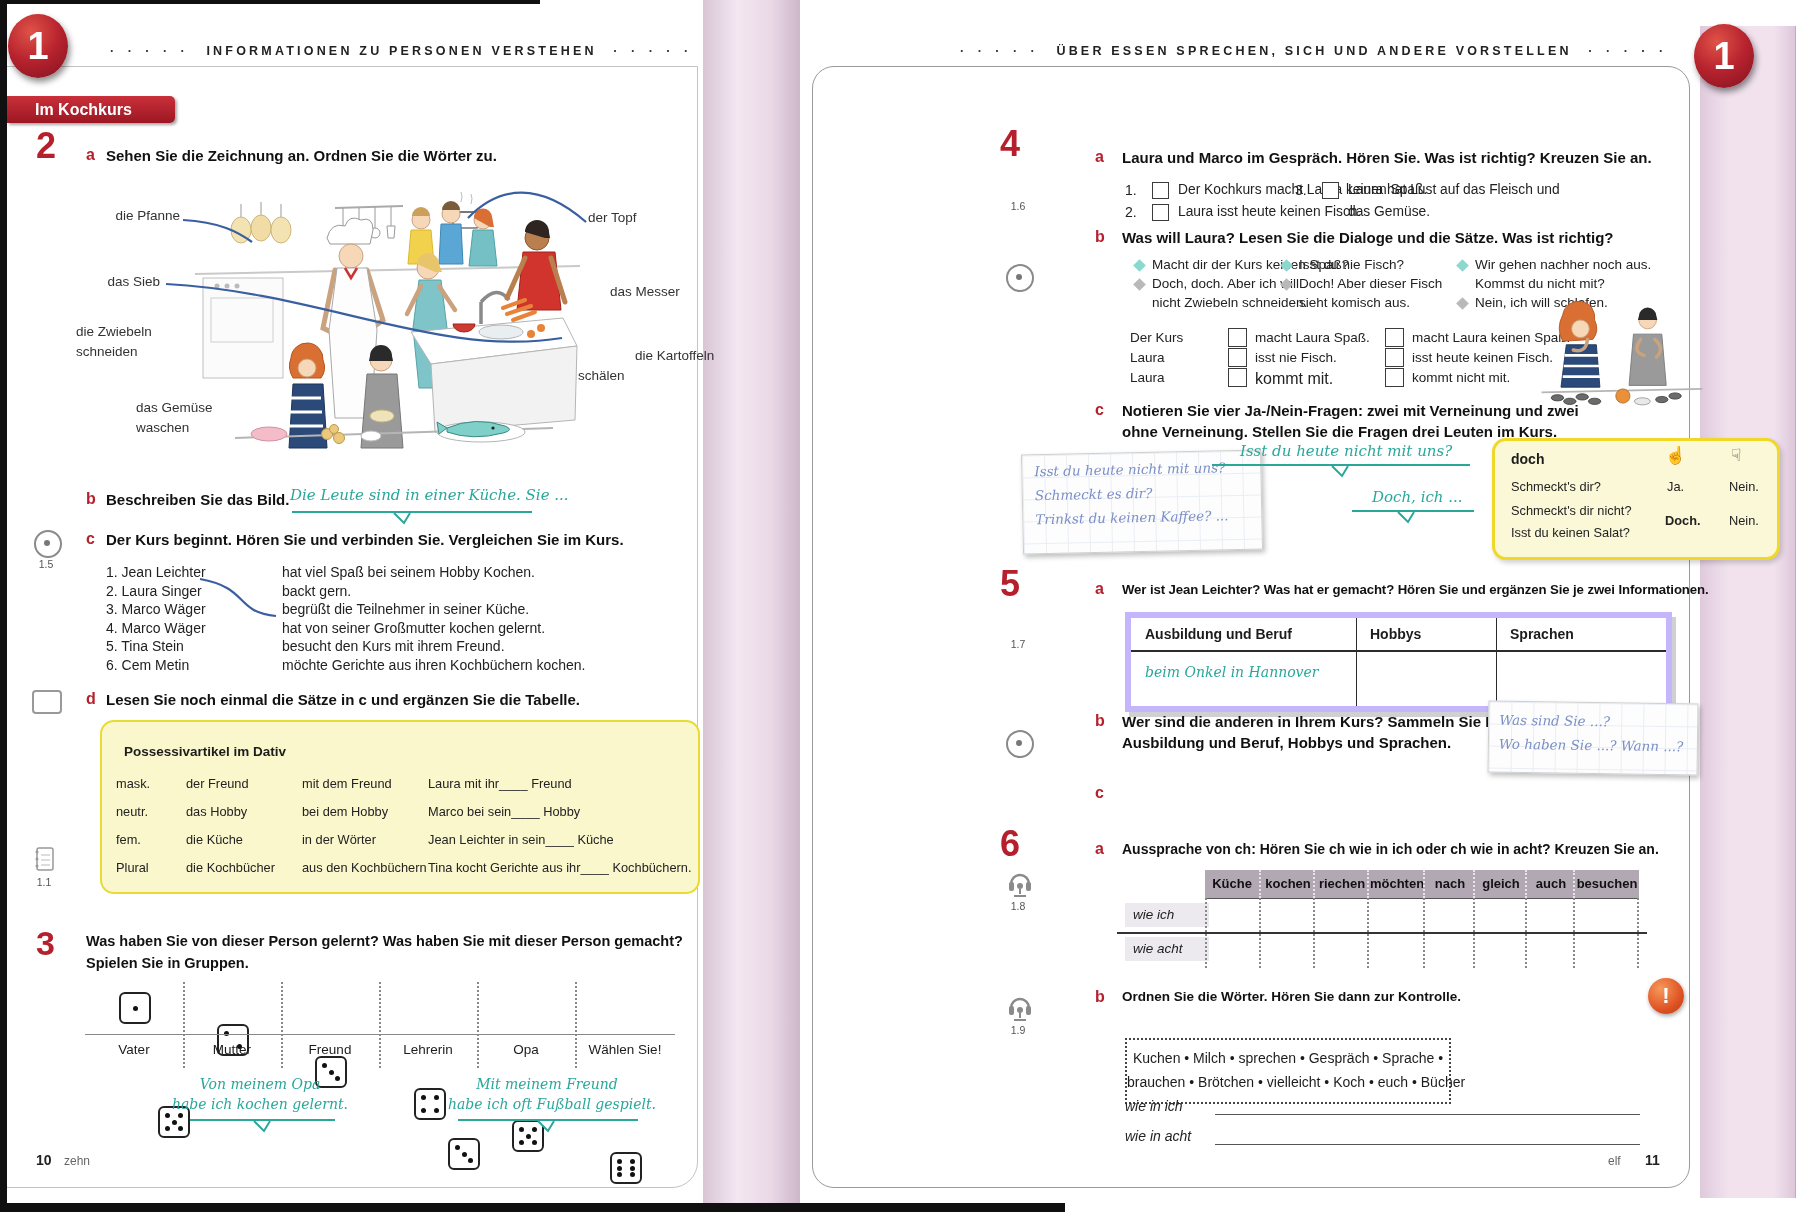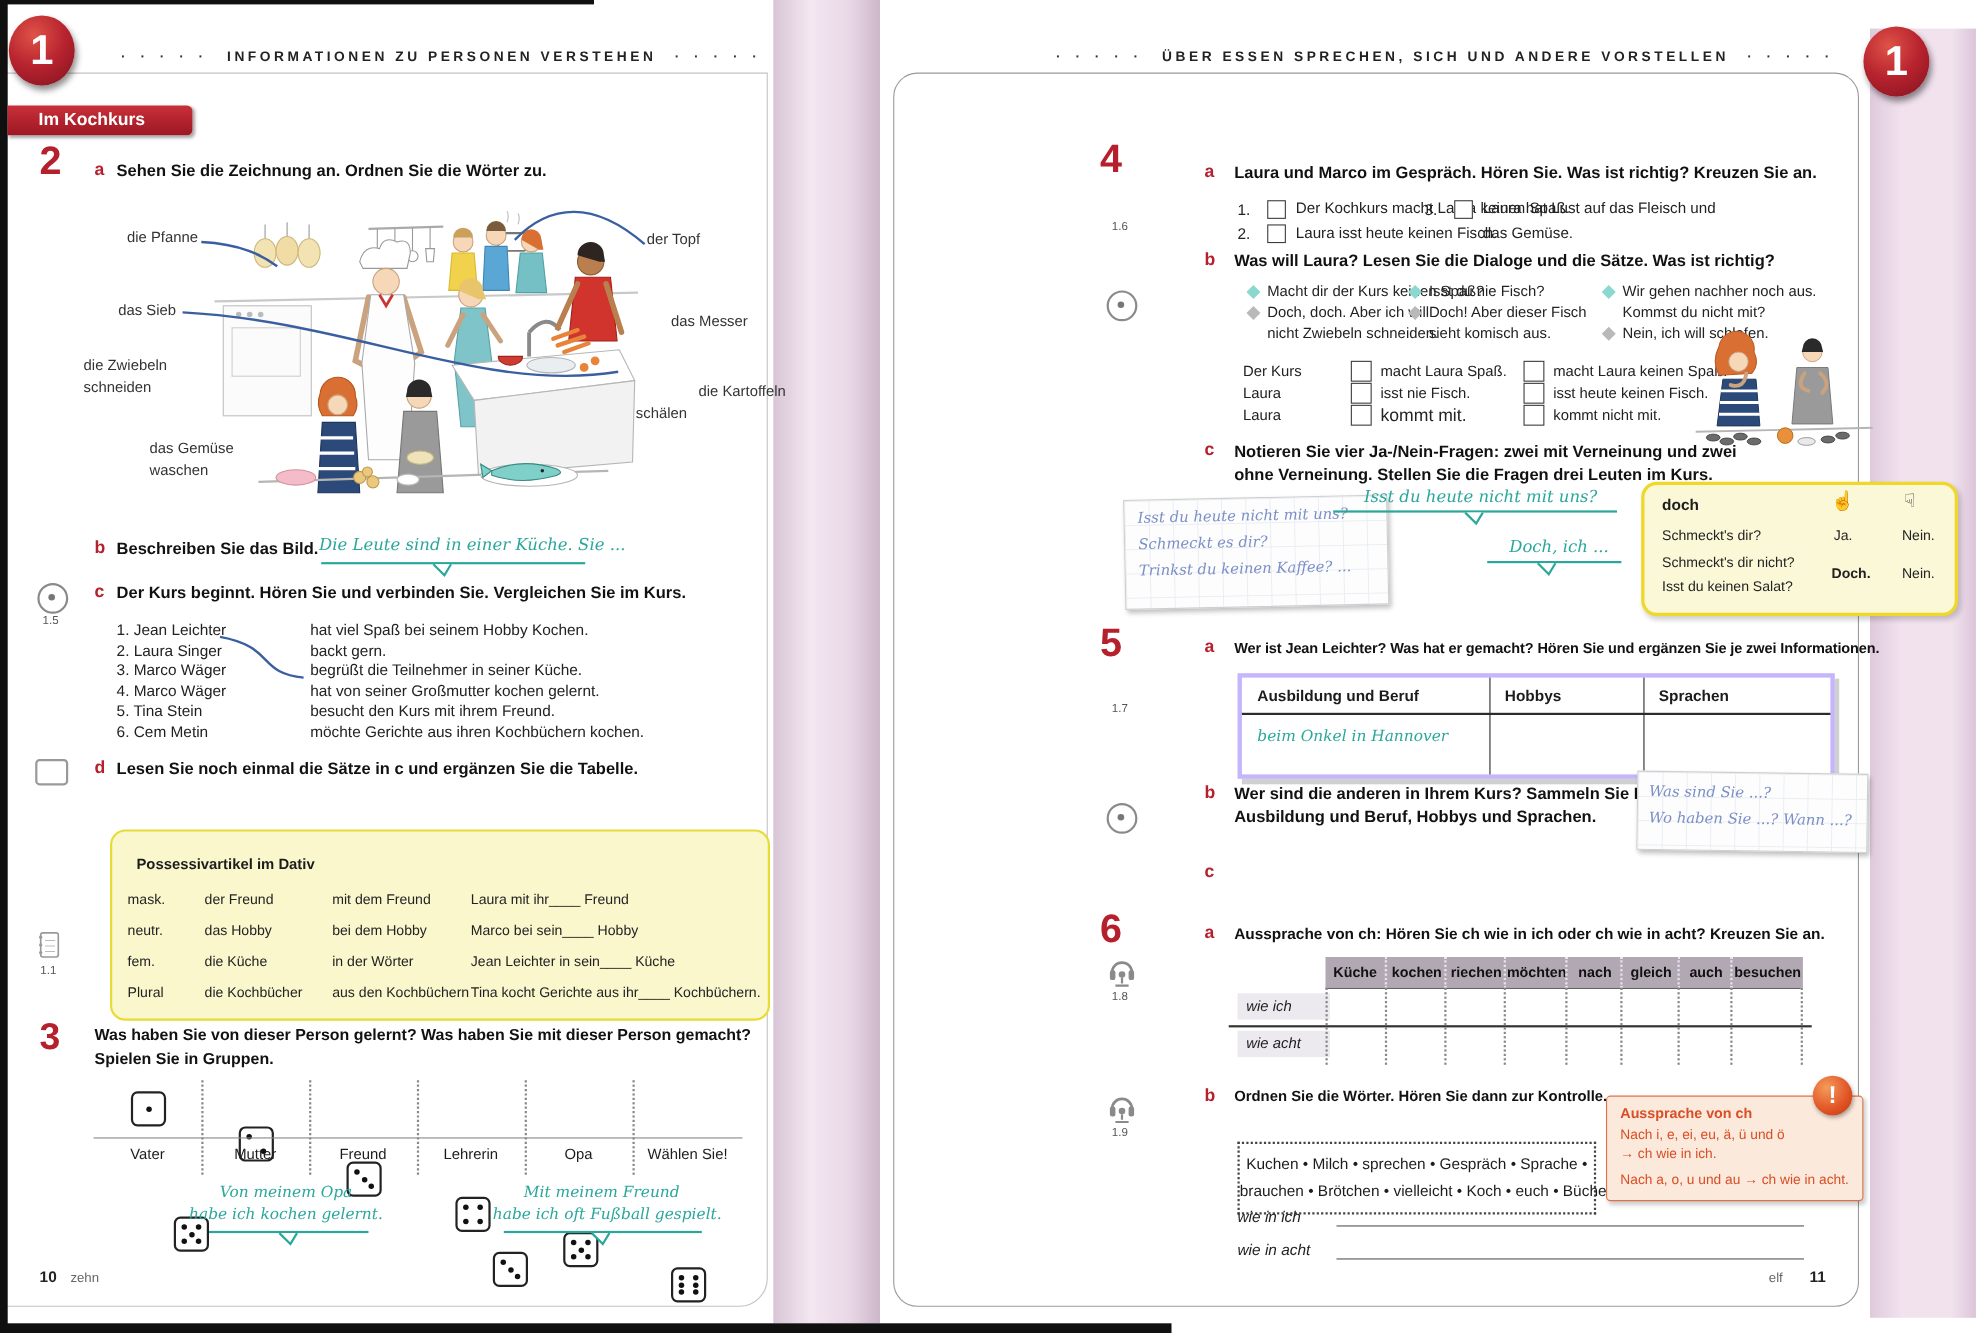--- a/index.html
+++ b/index.html
@@ -45,21 +45,21 @@
   .cd{width:24px;height:24px;border:2px solid #8a8a8a;border-radius:50%;position:relative;background:#fff;}
   .cd::after{content:"";position:absolute;left:8px;top:8px;width:6px;height:6px;border-radius:50%;background:#777;}
   .icon-lbl{font-size:10.5px;color:#555;text-align:center;width:30px;}
   .slate{width:26px;height:20px;border:2px solid #999;border-radius:4px;background:#fff;}
   .dice{position:relative;background:#fff;border:2px solid #222;border-radius:6px;}
   .dice .pp{position:absolute;width:5px;height:5px;border-radius:50%;background:#111;}
   .d30{width:28px;height:28px;}
   .d30 .tl{left:5px;top:5px;}.d30 .tr{right:5px;top:5px;}.d30 .bl{left:5px;bottom:5px;}
   .d30 .br{right:5px;bottom:5px;}.d30 .c{left:11.5px;top:11.5px;}.d30 .cl{left:5px;top:11.5px;}.d30 .cr{right:5px;top:11.5px;}
   .gram{font-size:12.8px;color:#222;white-space:nowrap;}
-  .ybox{background:#faf7cd;border:2.5px solid #e6dc35;border-radius:14px;margin-top:34px;}
+  .ybox{background:#faf7cd;border:2.5px solid #e6dc35;border-radius:14px;}
   .notepad{background:#fdfdfd;border:1px solid #cfcfcf;box-shadow:2px 3px 5px rgba(0,0,0,.25);
     background-image:linear-gradient(#e9eef4 1px,transparent 1px),linear-gradient(90deg,#e9eef4 1px,transparent 1px);
     background-size:22px 22px;}
   .obox{background:#fbe9dc;border:1.5px solid #e2714b;border-radius:4px;box-shadow:2px 3px 4px rgba(0,0,0,.2);}
   .otext{font-size:12.5px;color:#d94e26;white-space:nowrap;}
   .tip-badge{width:36px;height:36px;border-radius:50%;color:#fff;font-weight:bold;font-size:22px;
     display:flex;align-items:center;justify-content:center;
     background:radial-gradient(circle at 35% 30%,#f59a5a,#e05324 60%,#b93a12);box-shadow:1px 2px 4px rgba(0,0,0,.35);}
   .ph-hdr{background:#b2a8b4;font-weight:bold;font-size:13px;text-align:center;line-height:28px;color:#111;}
   .dotted-v{border-left:2px dotted #888;width:0;}
@@ -460,21 +460,21 @@
     <div class="abs small" style="left:170px;top:72px;font-weight:bold;">Doch.</div>
     <div class="abs small" style="left:234px;top:72px;">Nein.</div>
   </div>
 
   <div class="abs ex-num" style="left:1000px;top:566px;">5</div>
   <div class="abs cd" style="left:1006px;top:610px;"></div>
   <div class="abs icon-lbl" style="left:1003px;top:638px;">1.7</div>
   <div class="abs letter" style="left:1095px;top:580px;">a</div>
   <div class="abs title t13" style="left:1122px;top:582px;">Wer ist Jean Leichter? Was hat er gemacht? Hören Sie und ergänzen Sie je zwei Informationen.</div>
 
-  <div class="abs" style="left:1125px;top:612px;width:535px;height:88px;background:#fff;border:4px solid #c4b5fd;box-shadow:4px 5px 0 rgba(120,120,120,.35);">
+  <div class="abs" style="left:1125px;top:612px;width:535px;height:88px;background:#fff;border:6px solid #c4b5fd;box-shadow:4px 5px 0 rgba(120,120,120,.35);">
     <div class="abs" style="left:0;top:32px;width:535px;border-top:2px solid #2b2b2b;"></div>
     <div class="abs" style="left:225px;top:0;height:88px;border-left:1.5px solid #2b2b2b;"></div>
     <div class="abs" style="left:365px;top:0;height:88px;border-left:1.5px solid #2b2b2b;"></div>
     <div class="abs" style="left:14px;top:8px;font-size:14px;font-weight:bold;">Ausbildung und Beruf</div>
     <div class="abs" style="left:239px;top:8px;font-size:14px;font-weight:bold;">Hobbys</div>
     <div class="abs" style="left:379px;top:8px;font-size:14px;font-weight:bold;">Sprachen</div>
     <div class="abs hand-teal" style="left:14px;top:46px;font-size:14px;">beim Onkel in Hannover</div>
   </div>
 
   <div class="abs letter" style="left:1095px;top:712px;">b</div>
@@ -534,26 +534,20 @@
   </svg>
   <div class="abs icon-lbl" style="left:1003px;top:1024px;">1.9</div>
   <div class="abs letter" style="left:1095px;top:988px;">b</div>
   <div class="abs title" style="left:1122px;top:989px;font-size:13.5px;">Ordnen Sie die Wörter. Hören Sie dann zur Kontrolle.</div>
 
   <div class="abs dotted-box" style="left:1125px;top:1038px;width:322px;height:62px;">
     <div class="abs t14" style="left:0;top:10px;width:322px;text-align:center;white-space:nowrap;">Kuchen • Milch • sprechen • Gespräch • Sprache •</div>
     <div class="abs t14" style="left:0;top:34px;width:322px;text-align:center;white-space:nowrap;">brauchen • Brötchen • vielleicht • Koch • euch • Bücher</div>
   </div>
 
-  <div class="abs obox" style="left:1460px;top:996px;width:232px;height:94px;">
-    <div class="abs otext" style="left:12px;top:7px;font-weight:bold;font-size:13px;">Aussprache von ch</div>
-    <div class="abs otext" style="left:12px;top:27px;">Nach i, e, ei, eu, ä, ü und ö</div>
-    <div class="abs otext" style="left:12px;top:45px;">→ ch wie in ich.</div>
-    <div class="abs otext" style="left:12px;top:68px;">Nach a, o, u und au → ch wie in acht.</div>
-  </div>
   <div class="abs tip-badge" style="left:1648px;top:978px;">!</div>
 
   <div class="abs body" style="left:1125px;top:1098px;font-style:italic;">wie in ich</div>
   <div class="abs" style="left:1215px;top:1114px;width:425px;border-bottom:1.5px solid #555;"></div>
   <div class="abs body" style="left:1125px;top:1128px;font-style:italic;">wie in acht</div>
   <div class="abs" style="left:1215px;top:1144px;width:425px;border-bottom:1.5px solid #555;"></div>
 
   <div class="abs footer-word" style="left:1608px;top:1154px;">elf</div>
   <div class="abs footer-num" style="left:1645px;top:1152px;">11</div>
 

